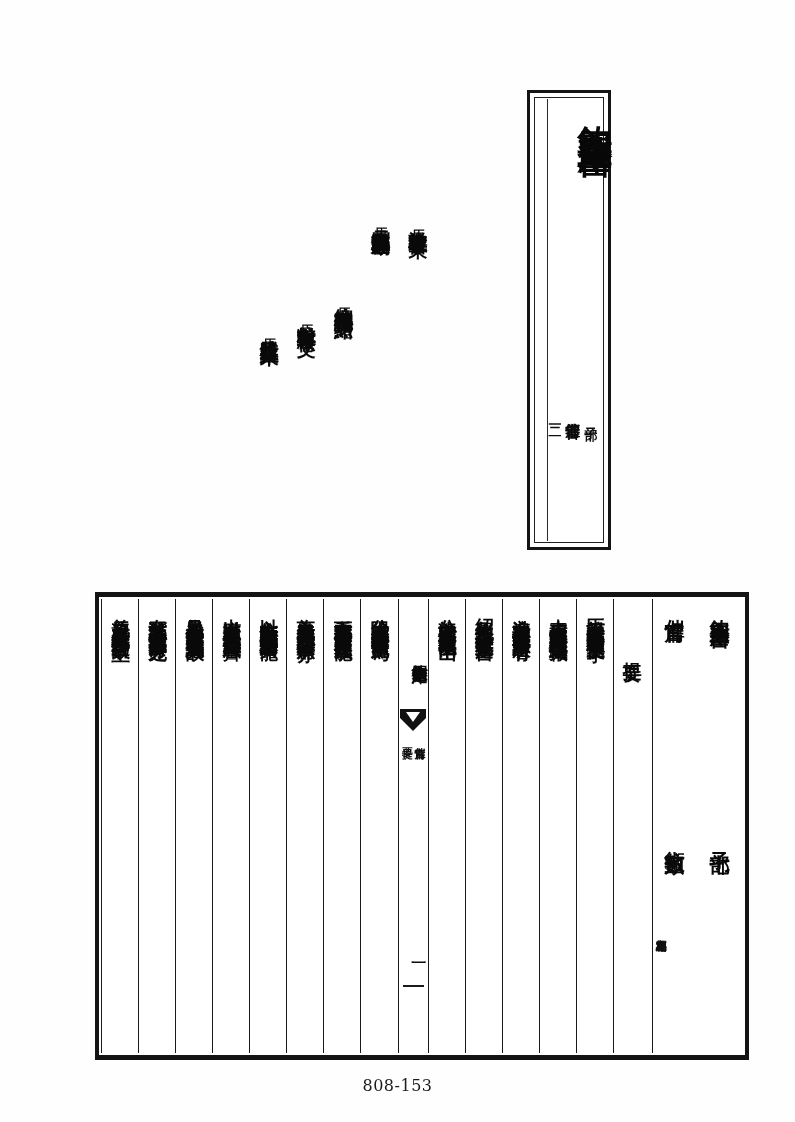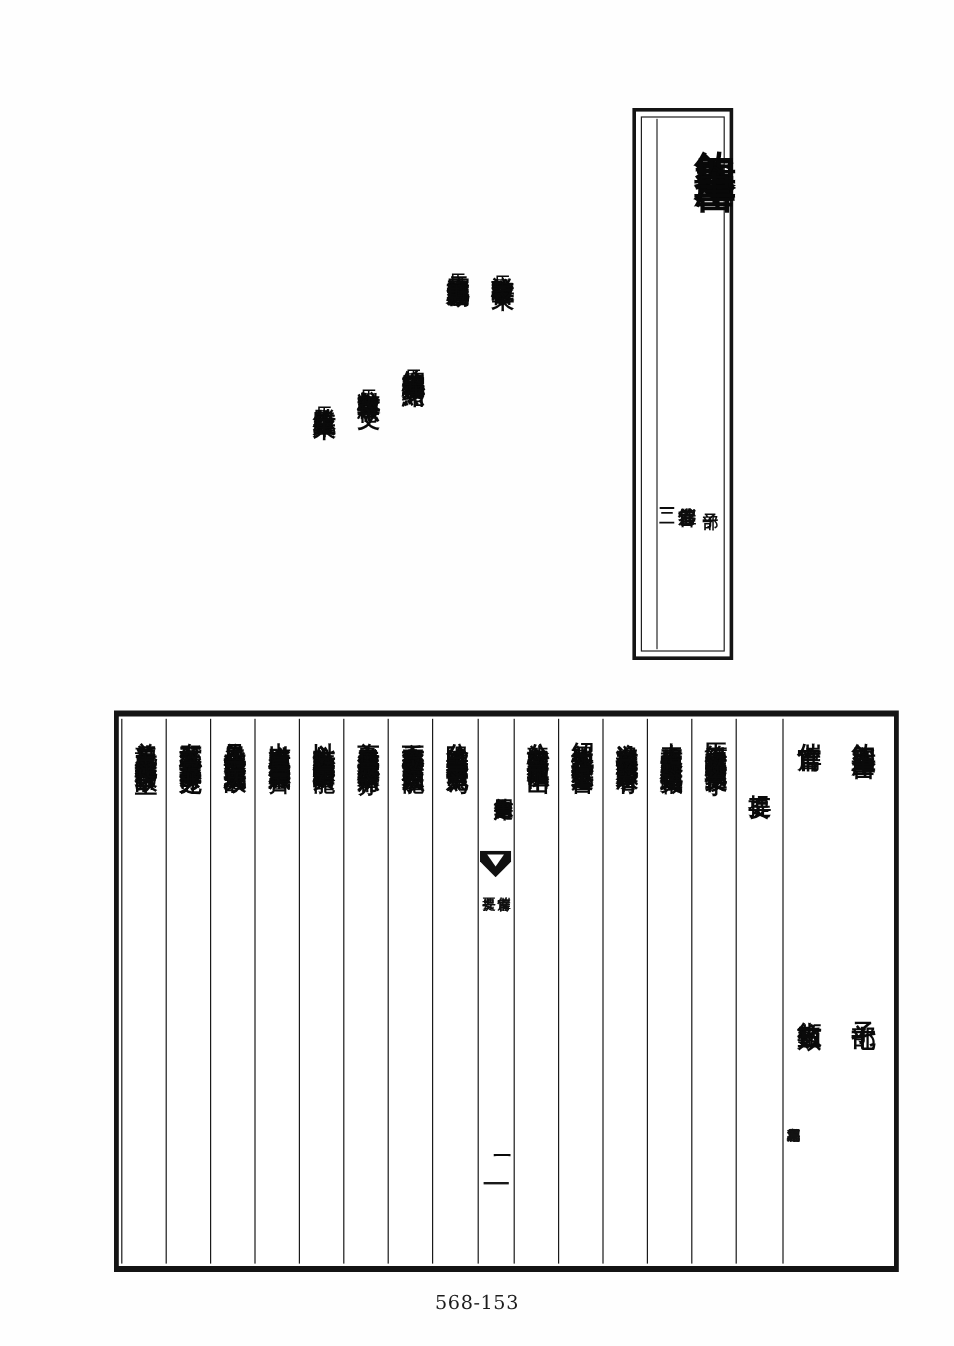--- a/index.html
+++ b/index.html
@@ -404,15 +404,15 @@
           <span class="col-text">欽定四庫全書</span>
         </div>
         <div class="seg-bot">
           <span class="col-text">子部七</span>
         </div>
       </div>
 
     </div>
   </div>
 
-  <div class="footer-pageno">568-153</div>
+  <div class="footer-pageno">808-153</div>
 
 </div>
 
 </body></html>

